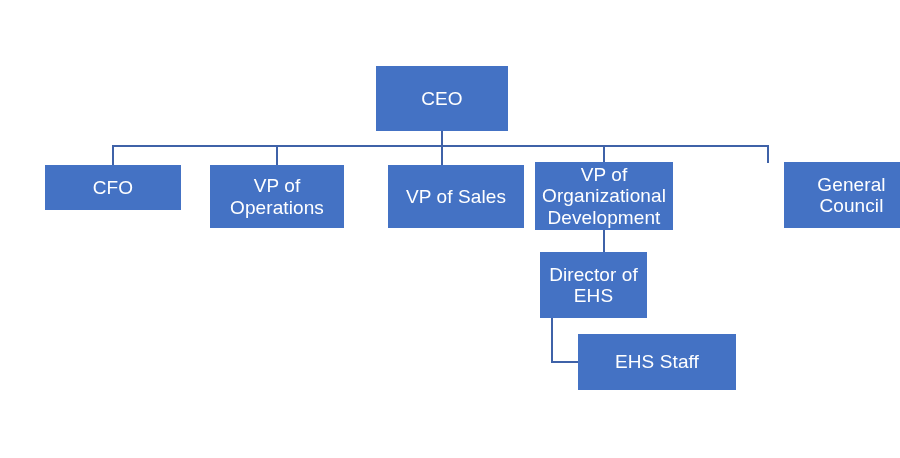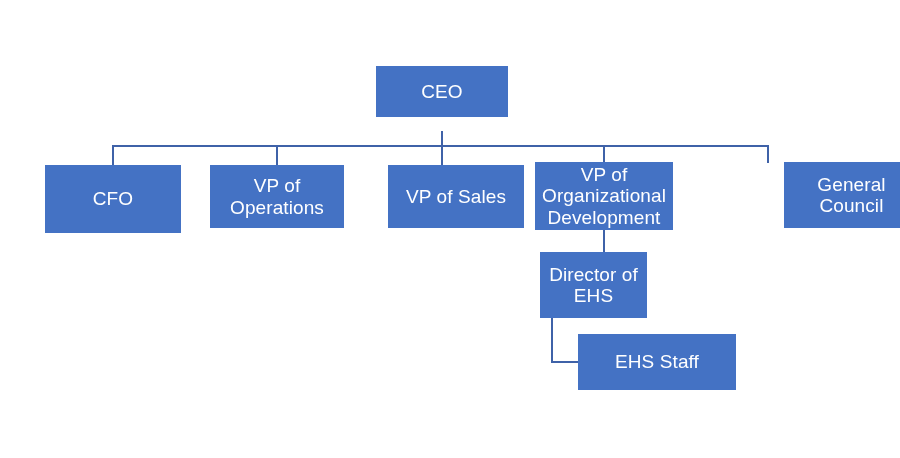--- a/index.html
+++ b/index.html
@@ -56,23 +56,23 @@
   <div class="conn v" style="left:276px; top:145px; height:21px;"></div>
   <div class="conn v" style="left:441px; top:145px; height:21px;"></div>
   <div class="conn v" style="left:603px; top:145px; height:18px;"></div>
   <div class="conn v" style="left:767px; top:145px; height:18px;"></div>
 
   <div class="conn v" style="left:603px; top:230px; height:23px;"></div>
 
   <div class="conn v" style="left:551px; top:318px; height:45px;"></div>
   <div class="conn h" style="left:551px; top:361px; width:28px;"></div>
 
-  <div class="node" style="left:376px; top:66px; width:132px; height:51px;">CEO</div>
+  <div class="node" style="left:376px; top:66px; width:132px; height:65px;">CEO</div>
 
-  <div class="node" style="left:45px; top:165px; width:136px; height:68px;">CFO</div>
+  <div class="node" style="left:45px; top:165px; width:136px; height:45px;">CFO</div>
 
   <div class="node" style="left:210px; top:165px; width:134px; height:63px;">VP of
 Operations</div>
 
   <div class="node" style="left:388px; top:165px; width:136px; height:63px;">VP of Sales</div>
 
   <div class="node overflow" style="left:535px; top:162px; width:138px; height:68px;">VP of
 Organizational
 Development</div>
 

